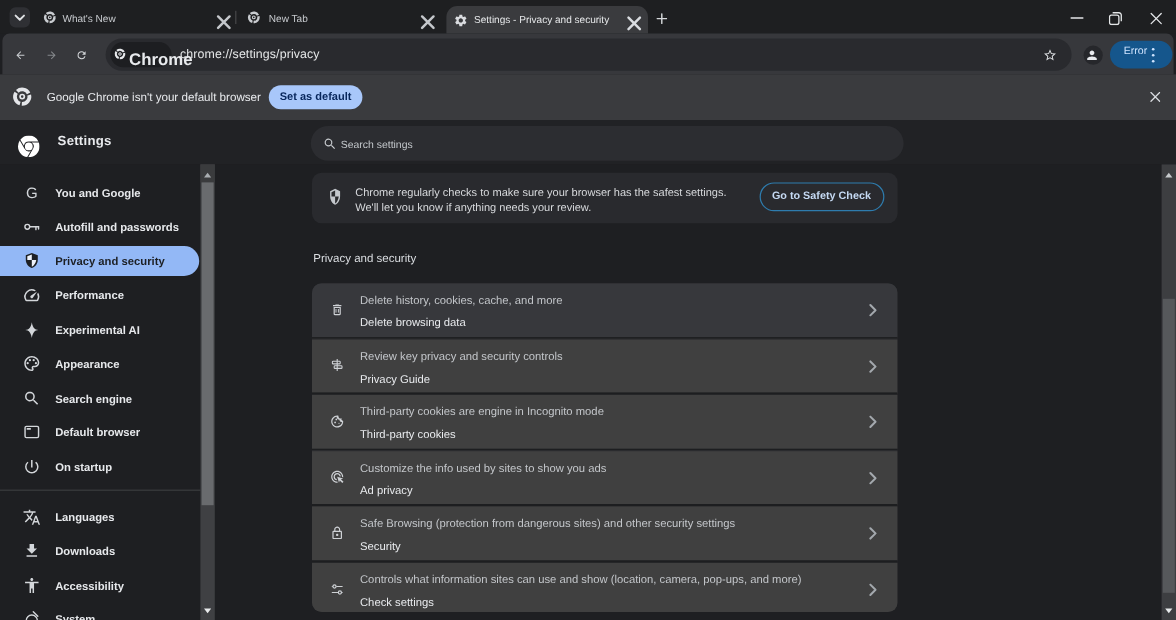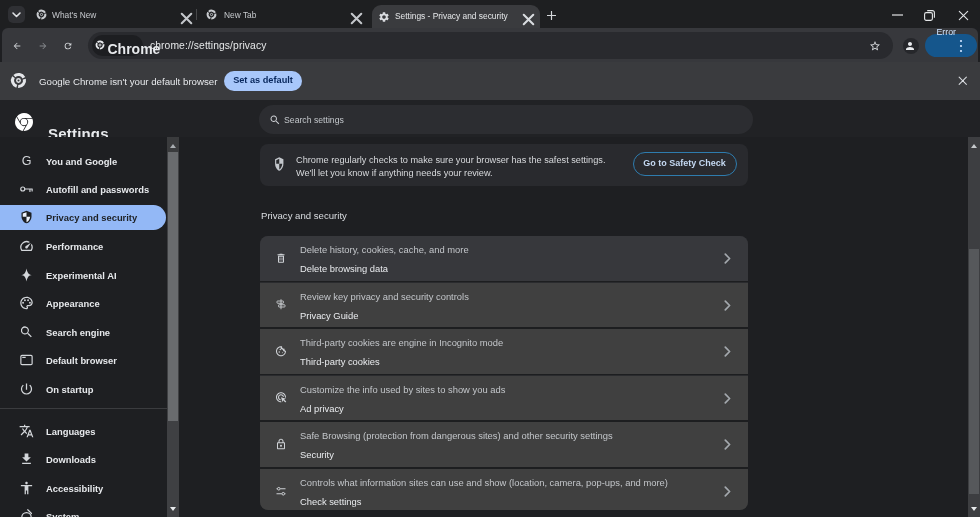--- a/index.html
+++ b/index.html
@@ -18,31 +18,31 @@
   .sep { position:absolute; top:9px; width:1px; height:11px; background:#47484a; }
 
   
   #toolbar { left:1.5px; top:28px; width:976px; height:34px; background:#37383c; border-radius:6px 6px 0 0; }
   #omnibox { left:88px; top:31.5px; width:805px; height:27px; border-radius:13.5px; background:#292a2e; }
   #chip { left:91.5px; top:34.5px; width:51px; height:21px; border-radius:10.5px; background:#1d1e21; }
   #chiptext { left:107.5px; top:41px; font-size:14px; font-weight:bold; color:#e8eaed; }
   #url { left:150px; top:39.5px; font-size:10.3px; color:#e6e8e9; letter-spacing:0.1px;text-align:right; }
   #profile { left:902.5px; top:37.5px; width:16px; height:16px; border-radius:50%; background:#26272b; }
   #errorpill { left:925px; top:33.5px; width:51.5px; height:23px; border-radius:11.5px; background:#15568c; }
-  #errortext { left:936.5px; top:27px; font-size:8.8px; color:#cfe4ff; }
+  #errortext { left:936.5px; top:37px; font-size:8.8px; color:#cfe4ff; }
 
   
   #banner { left:0; top:62px; width:980px; height:38px; background:#3a3b3e; }
   #bannertext { left:39px; top:75.5px; font-size:9.7px; color:#e8eaed; }
   #setdefault { left:224px; top:71px; width:78px; height:19.5px; border-radius:10px; background:#a8c7fa;
     color:#08275c; font-size:9.2px; font-weight:bold; text-align:center; line-height:19.5px; }
 
   
   #header { left:0; top:100px; width:980px; height:37px; background:#212225; }
-  #settingstitle { left:48px; top:112px; font-size:15px; font-weight:bold; color:#e8eaed; letter-spacing:0.2px;margin-top:13px; }
+  #settingstitle { left:48px; top:112px; font-size:11px; font-weight:bold; color:#e8eaed; letter-spacing:0.2px; }
   #searchbox { left:259px; top:105px; width:494px; height:29px; border-radius:14.5px; background:#2c2d31; }
   #searchph { left:284px; top:115px; font-size:8.7px; color:#c4c8cc; }
 
   
   #content { left:0; top:137px; width:980px; height:380px; background:#1e1f22; }
 
   
   .mitem { position:absolute; left:0; width:167px; height:28.5px; }
   .mlabel { position:absolute; left:46px; top:50%; transform:translateY(-50%);
     font-size:9.4px; font-weight:bold; color:#e7e9ec; white-space:nowrap; }

